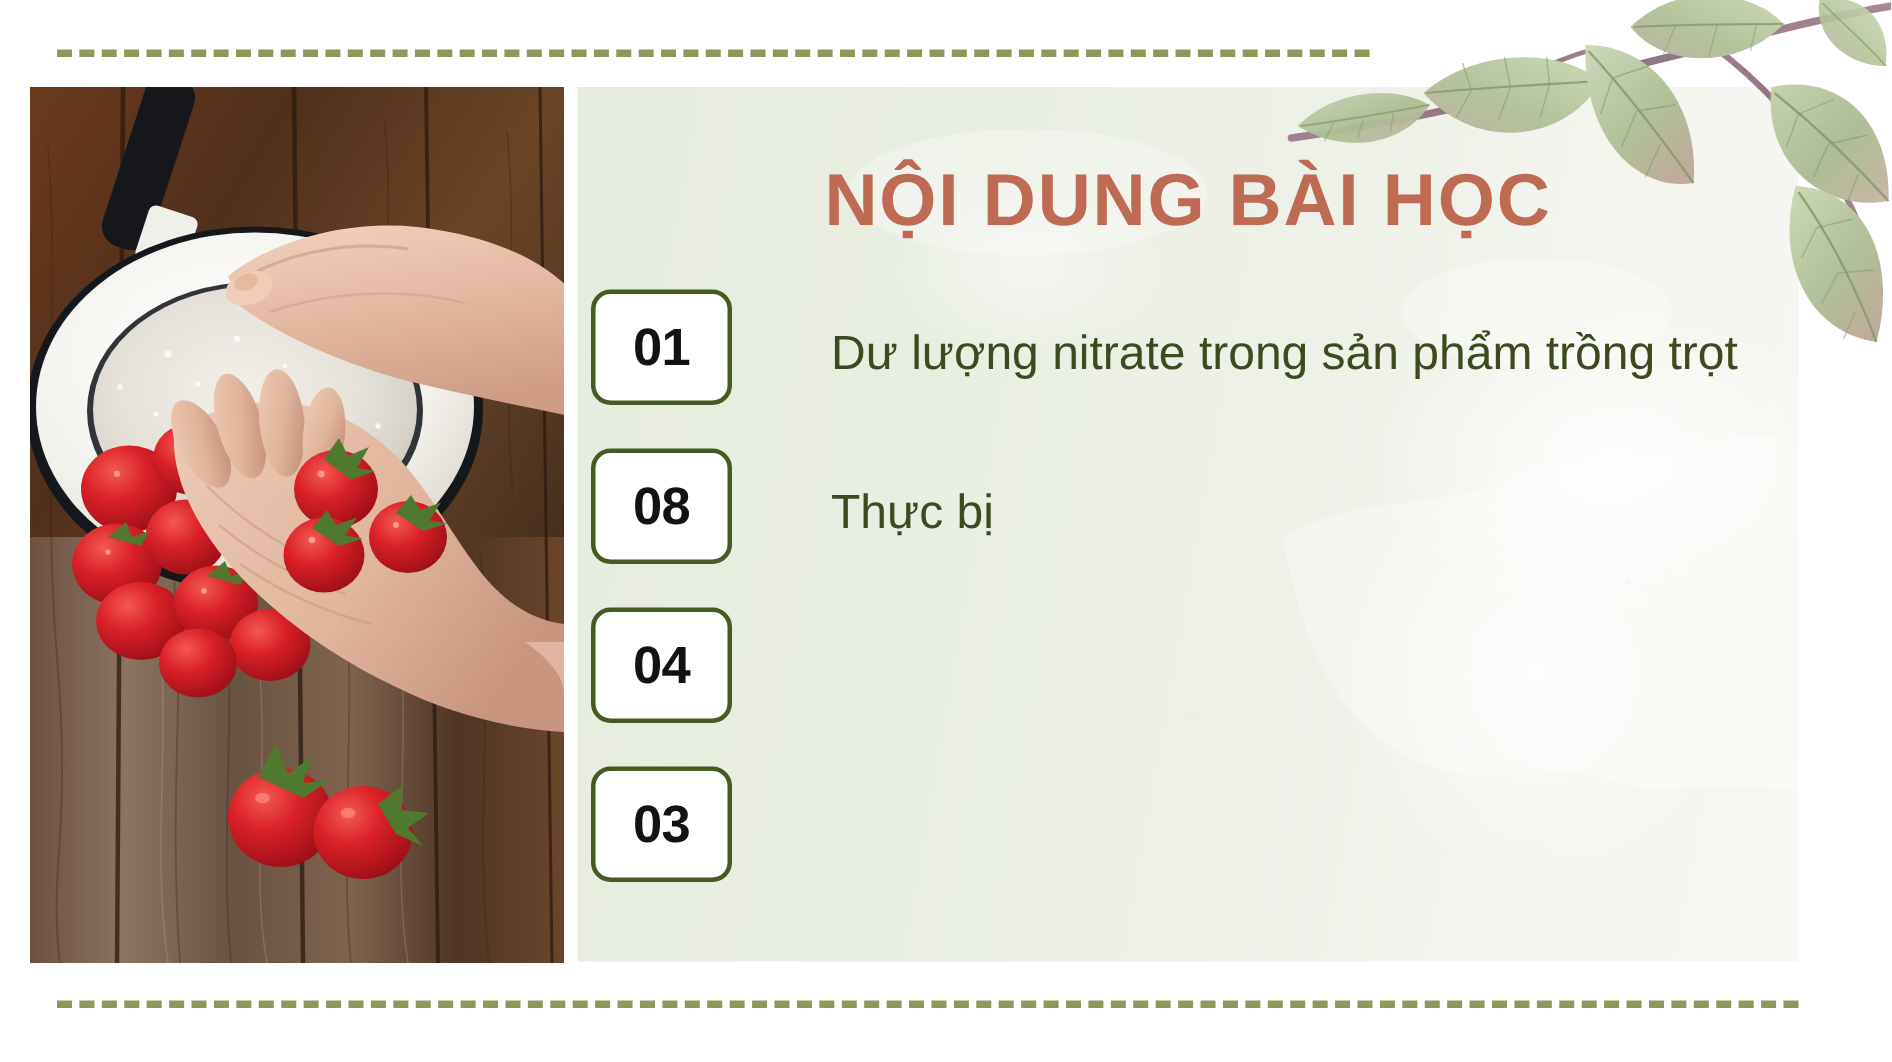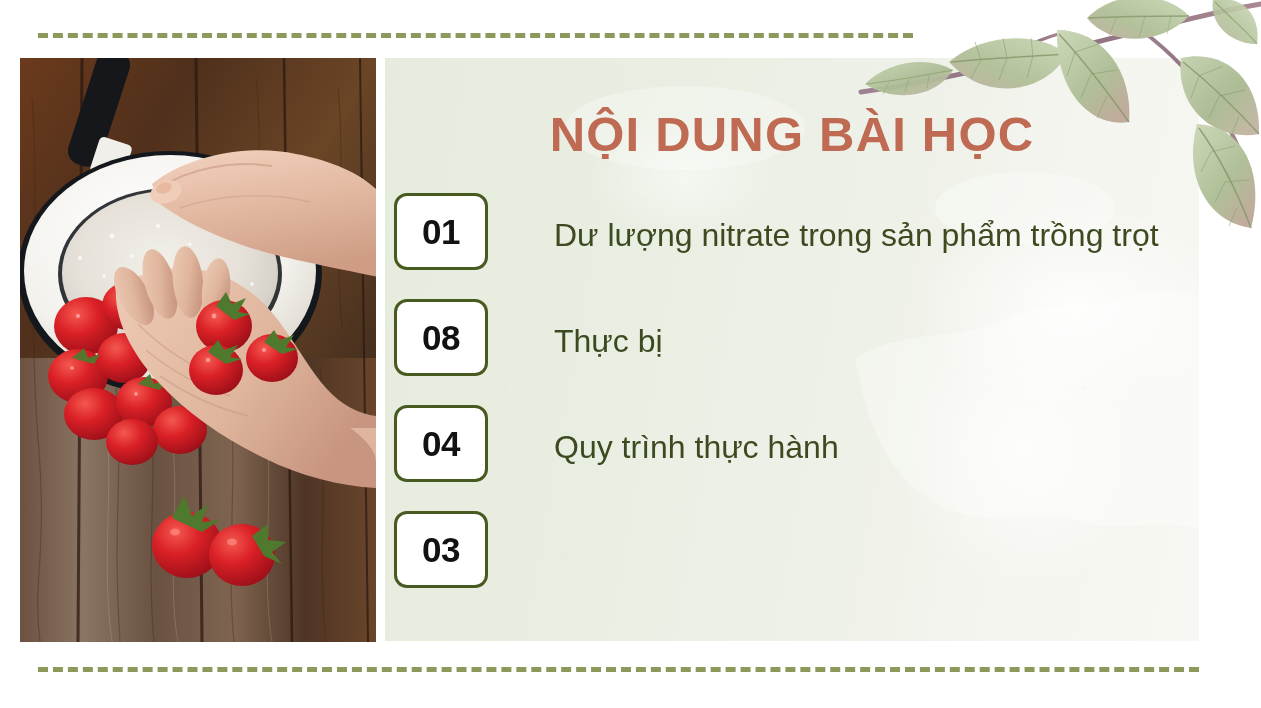--- a/index.html
+++ b/index.html
@@ -308,21 +308,20 @@
         <div class="numbox">
           <span class="num">08</span>
         </div>
         <div class="row-label">Thực bị</div>
       </div>
 
       <div class="row">
         <div class="numbox">
           <span class="num">04</span>
         </div>
-        <div class="row-label">Quy trình thực hành</div>
       </div>
 
       <div class="row">
         <div class="numbox">
           <span class="num">03</span>
         </div>
       </div>
 
     </div>
   </div>

